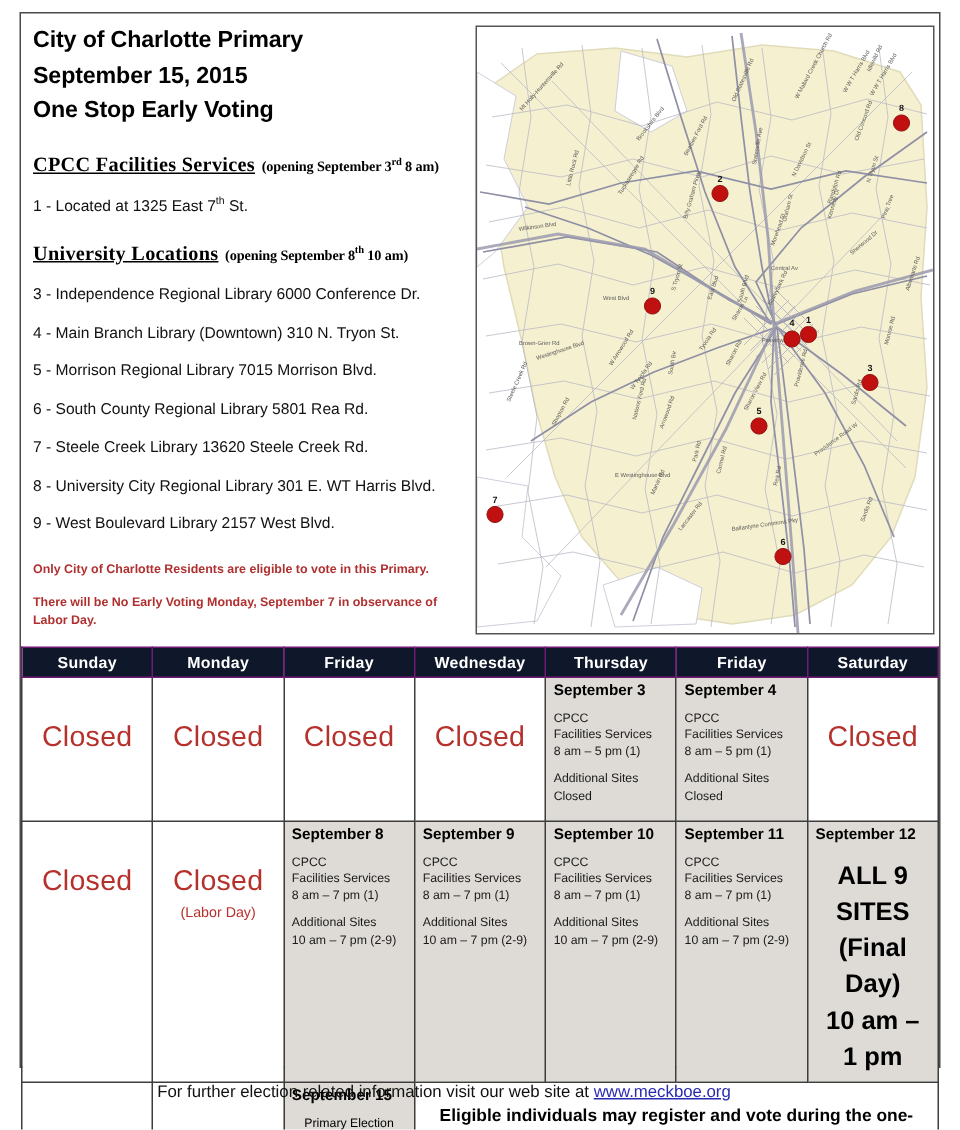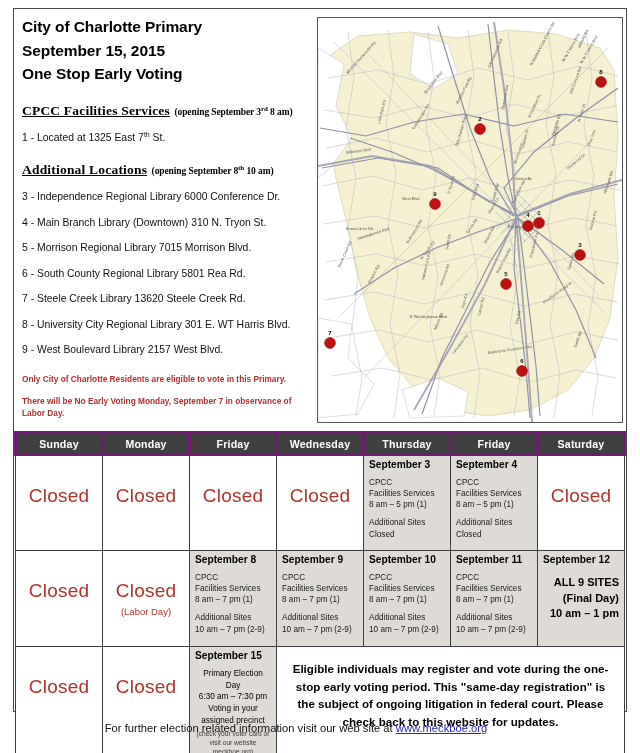--- a/index.html
+++ b/index.html
@@ -110,26 +110,26 @@
   
   .cal {
     position: absolute;
     left: 14px;
     top: 431px;
     width: 612px;
     border-collapse: collapse;
     table-layout: fixed;
   }
   .cal th {
-    background: #404040;
+    background: #0f172a;
     color: #ffffff;
     font-size: 10.6px;
     font-weight: bold;
     height: 17px;
-    border: 3px solid #701a75;
+    border: 1px solid #701a75;
     text-align: center;
     letter-spacing: 0.2px;
   }
   .cal td {
     border: 1px solid #3d3d3d;
     vertical-align: top;
     padding: 3px 5px 4px 5px;
     background: #ffffff;
     height: 96px;
     box-sizing: border-box;
@@ -160,23 +160,23 @@
     margin-bottom: 7px;
   }
   .svc {
     font-size: 8.2px;
     line-height: 1.36;
     color: #1a1a1a;
   }
   .svc .gap { height: 7px; }
 
   .bigcenter {
-    font-size: 11px;
-    font-weight: bold;
-    text-align: right;
+    font-size: 17px;
+    font-weight: bold;
+    text-align: center;
     line-height: 1.42;
     margin-top: 10px;
   }
 
   .eday-sub {
     font-size: 8.2px;
     text-align: center;
     line-height: 1.42;
     margin-top: 0px;
   }
@@ -227,21 +227,21 @@
       <div class="title-line">One Stop Early Voting</div>
 
       <div class="section-head">
         <span class="sh-name">CPCC Facilities Services</span>
         <span class="sh-note"><span>(opening September 3</span><sup>rd</sup><span>  8 am)</span></span>
       </div>
 
       <div class="loc-line"><span>1 - Located at 1325 East 7</span><sup>th</sup><span> St.</span></div>
 
       <div class="section-head">
-        <span class="sh-name">Additional Locations</span>
+        <span class="sh-name">University Locations</span>
         <span class="sh-note"><span>(opening September 8</span><sup>th</sup><span> 10 am)</span></span>
       </div>
 
       <div class="list-block">
         <div class="loc-line">3 - Independence Regional Library 6000 Conference Dr.</div>
         <div class="loc-line">4 - Main Branch Library (Downtown) 310 N. Tryon St.</div>
         <div class="loc-line">5 - Morrison Regional Library 7015 Morrison Blvd.</div>
         <div class="loc-line">6 - South County Regional Library 5801 Rea Rd.</div>
         <div class="loc-line">7 - Steele Creek Library 13620 Steele Creek Rd.</div>
         <div class="loc-line">8 - University City Regional Library 301 E. WT Harris Blvd.</div>

